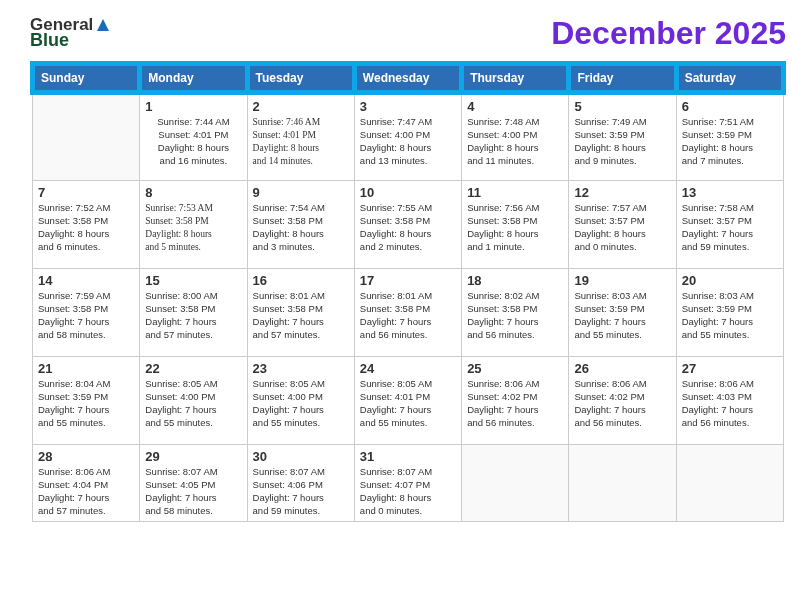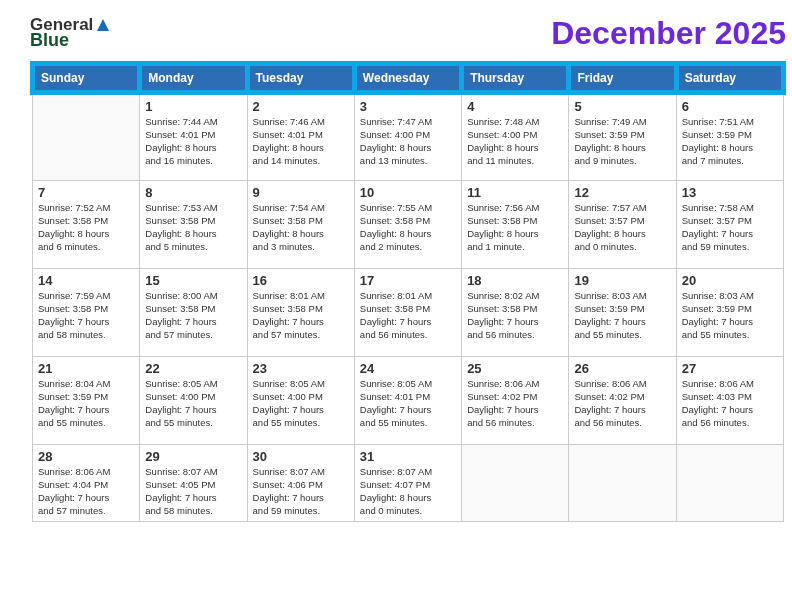--- a/index.html
+++ b/index.html
@@ -115,28 +115,28 @@
           <th class="day-header">Thursday</th>
           <th class="day-header">Friday</th>
           <th class="day-header">Saturday</th>
         </tr>
     </thead>
     <tbody id="calendar-body">
     <tr class="week-row">
           <td class="cal-cell empty"></td>
           <td class="cal-cell">
             <span class="day-num">1</span>
-            <div class="cell-text" style="white-space: pre-line;">Sunrise: 7:44 AM
+            <div class="cell-text" style="white-space: pre-line; text-align: center;">Sunrise: 7:44 AM
 Sunset: 4:01 PM
 Daylight: 8 hours
 and 16 minutes.</div>
           </td>
           <td class="cal-cell">
             <span class="day-num">2</span>
-            <div class="cell-text" style="white-space: pre-line;">Sunrise: 7:46 AM
+            <div class="cell-text" style="white-space: pre-line; font-family: Liberation Serif, serif;">Sunrise: 7:46 AM
 Sunset: 4:01 PM
 Daylight: 8 hours
 and 14 minutes.</div>
           </td>
           <td class="cal-cell">
             <span class="day-num">3</span>
             <div class="cell-text" style="white-space: pre-line;">Sunrise: 7:47 AM
 Sunset: 4:00 PM
 Daylight: 8 hours
 and 13 minutes.</div>
@@ -166,21 +166,21 @@
         <tr class="week-row">
           <td class="cal-cell">
             <span class="day-num">7</span>
             <div class="cell-text" style="white-space: pre-line;">Sunrise: 7:52 AM
 Sunset: 3:58 PM
 Daylight: 8 hours
 and 6 minutes.</div>
           </td>
           <td class="cal-cell">
             <span class="day-num">8</span>
-            <div class="cell-text" style="white-space: pre-line;">Sunrise: 7:53 AM
+            <div class="cell-text" style="white-space: pre-line; font-family: Liberation Serif, serif;">Sunrise: 7:53 AM
 Sunset: 3:58 PM
 Daylight: 8 hours
 and 5 minutes.</div>
           </td>
           <td class="cal-cell">
             <span class="day-num">9</span>
             <div class="cell-text" style="white-space: pre-line;">Sunrise: 7:54 AM
 Sunset: 3:58 PM
 Daylight: 8 hours
 and 3 minutes.</div>

